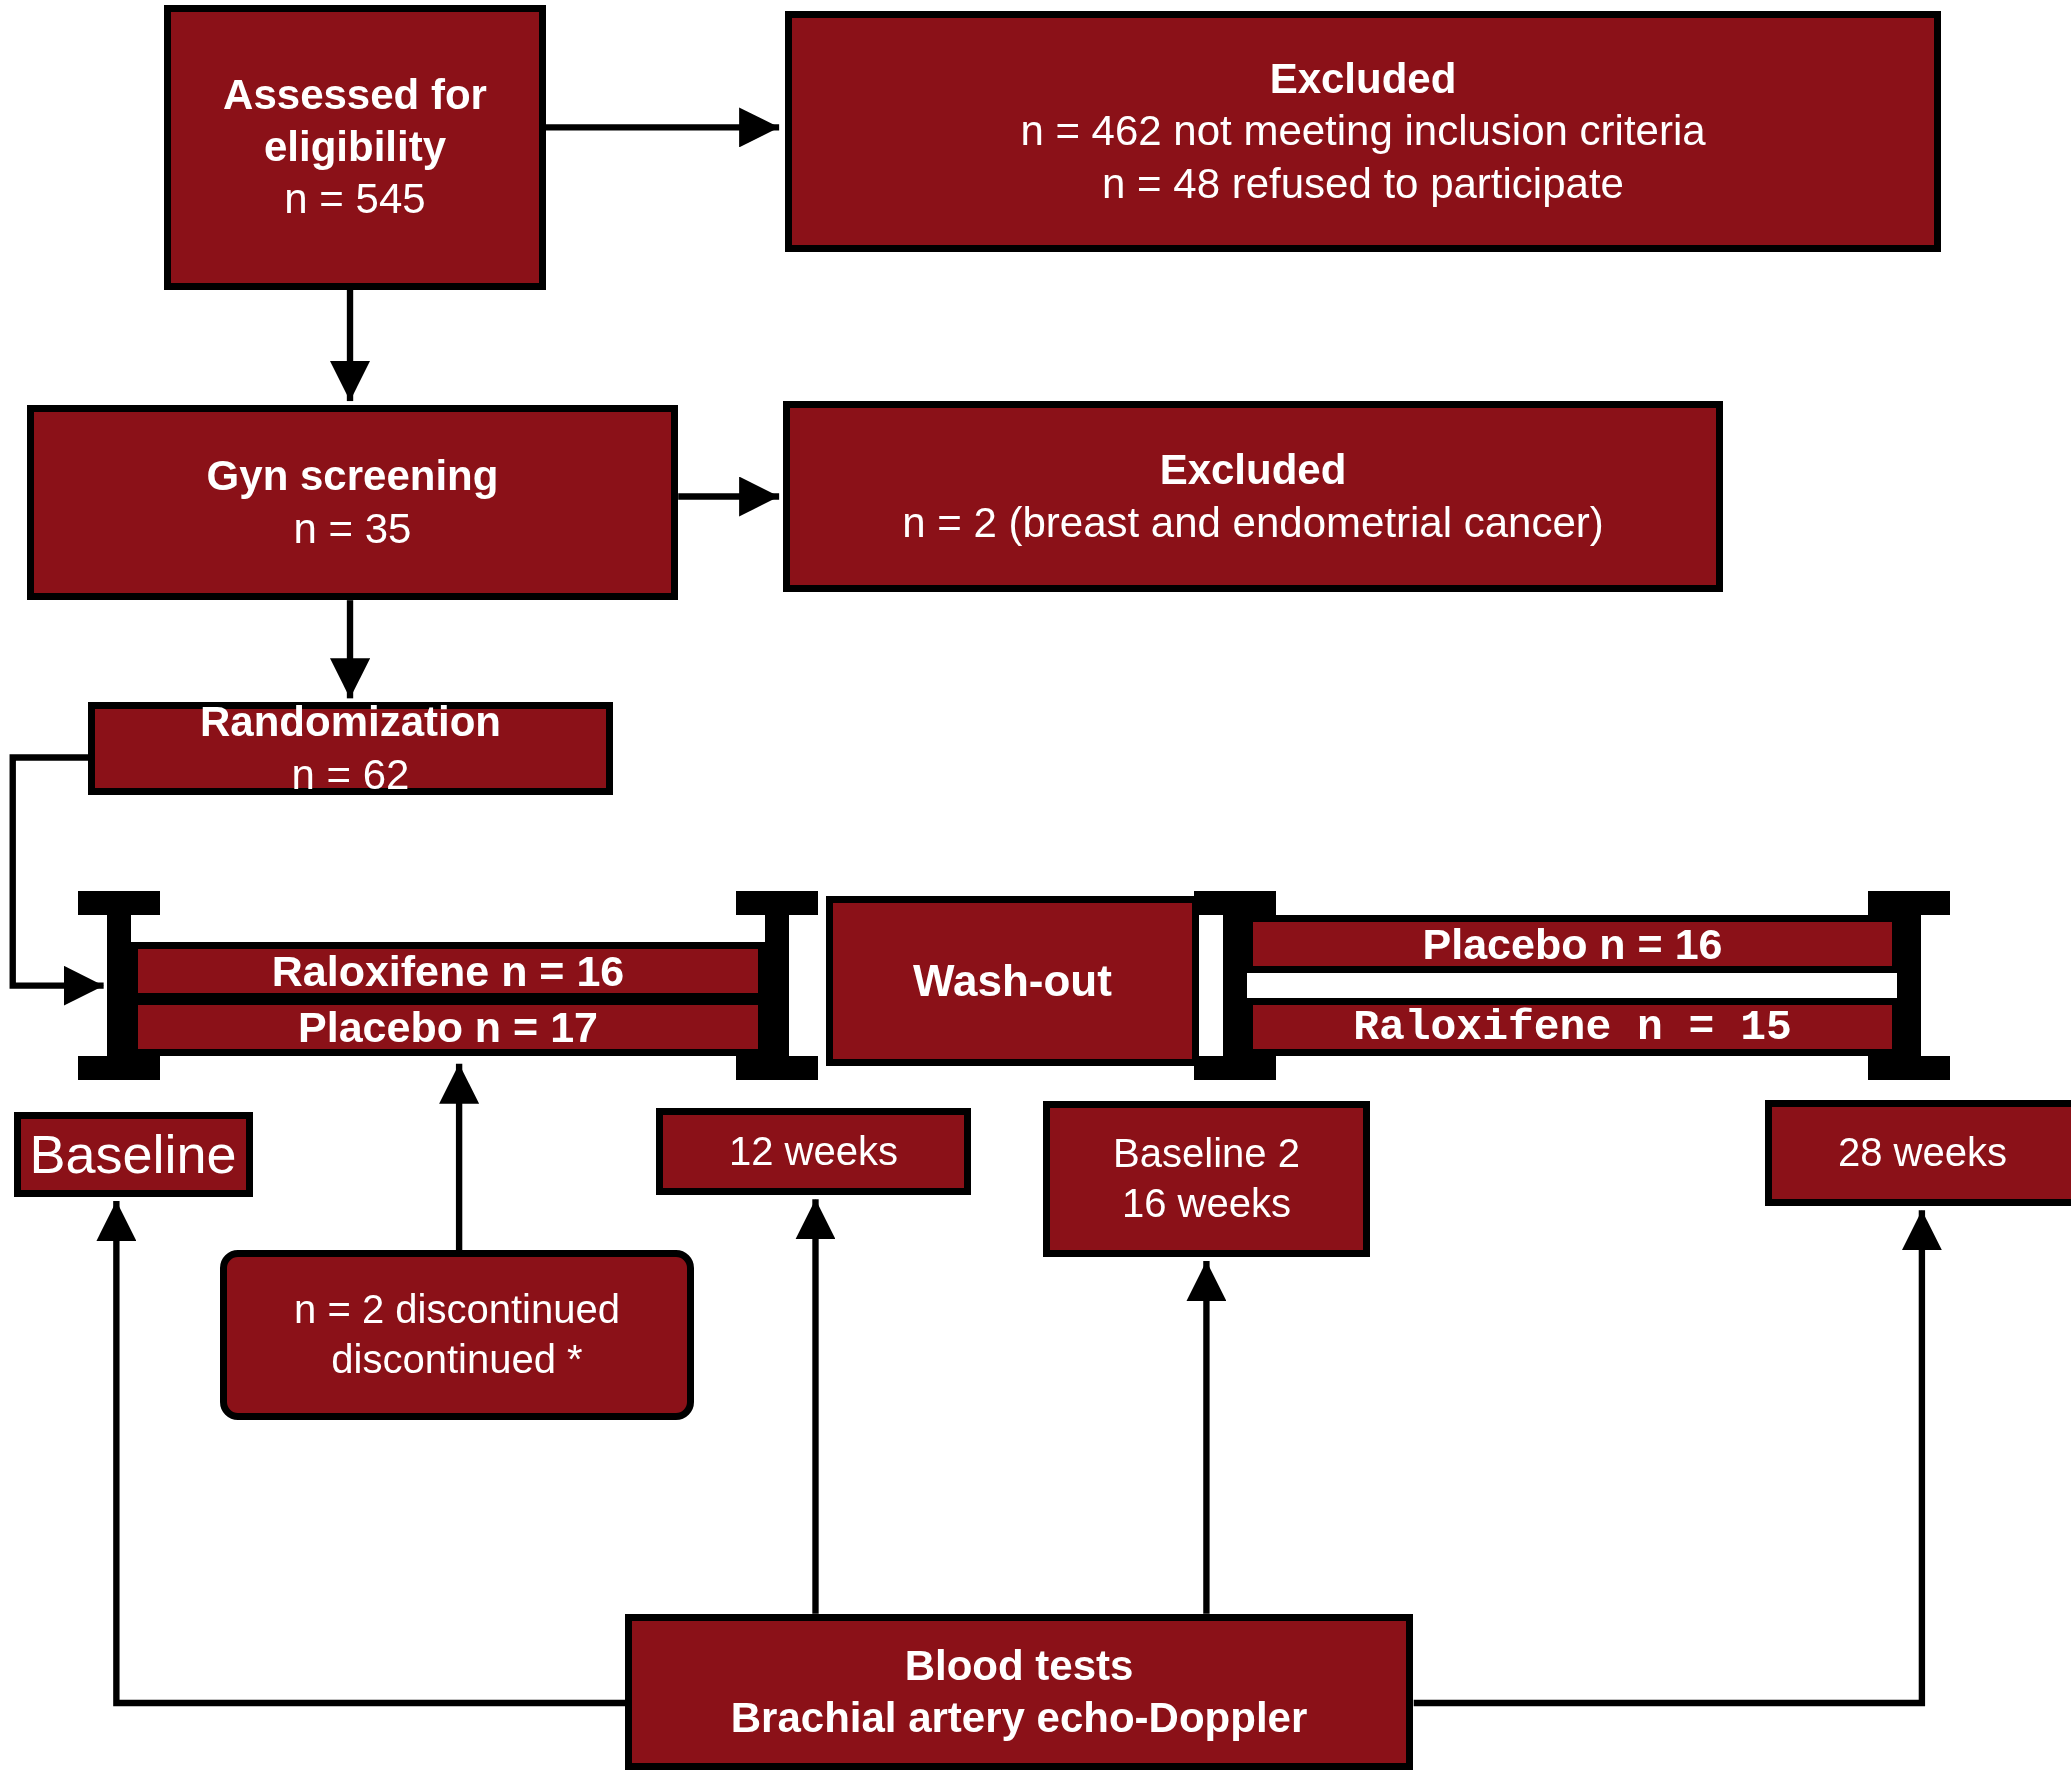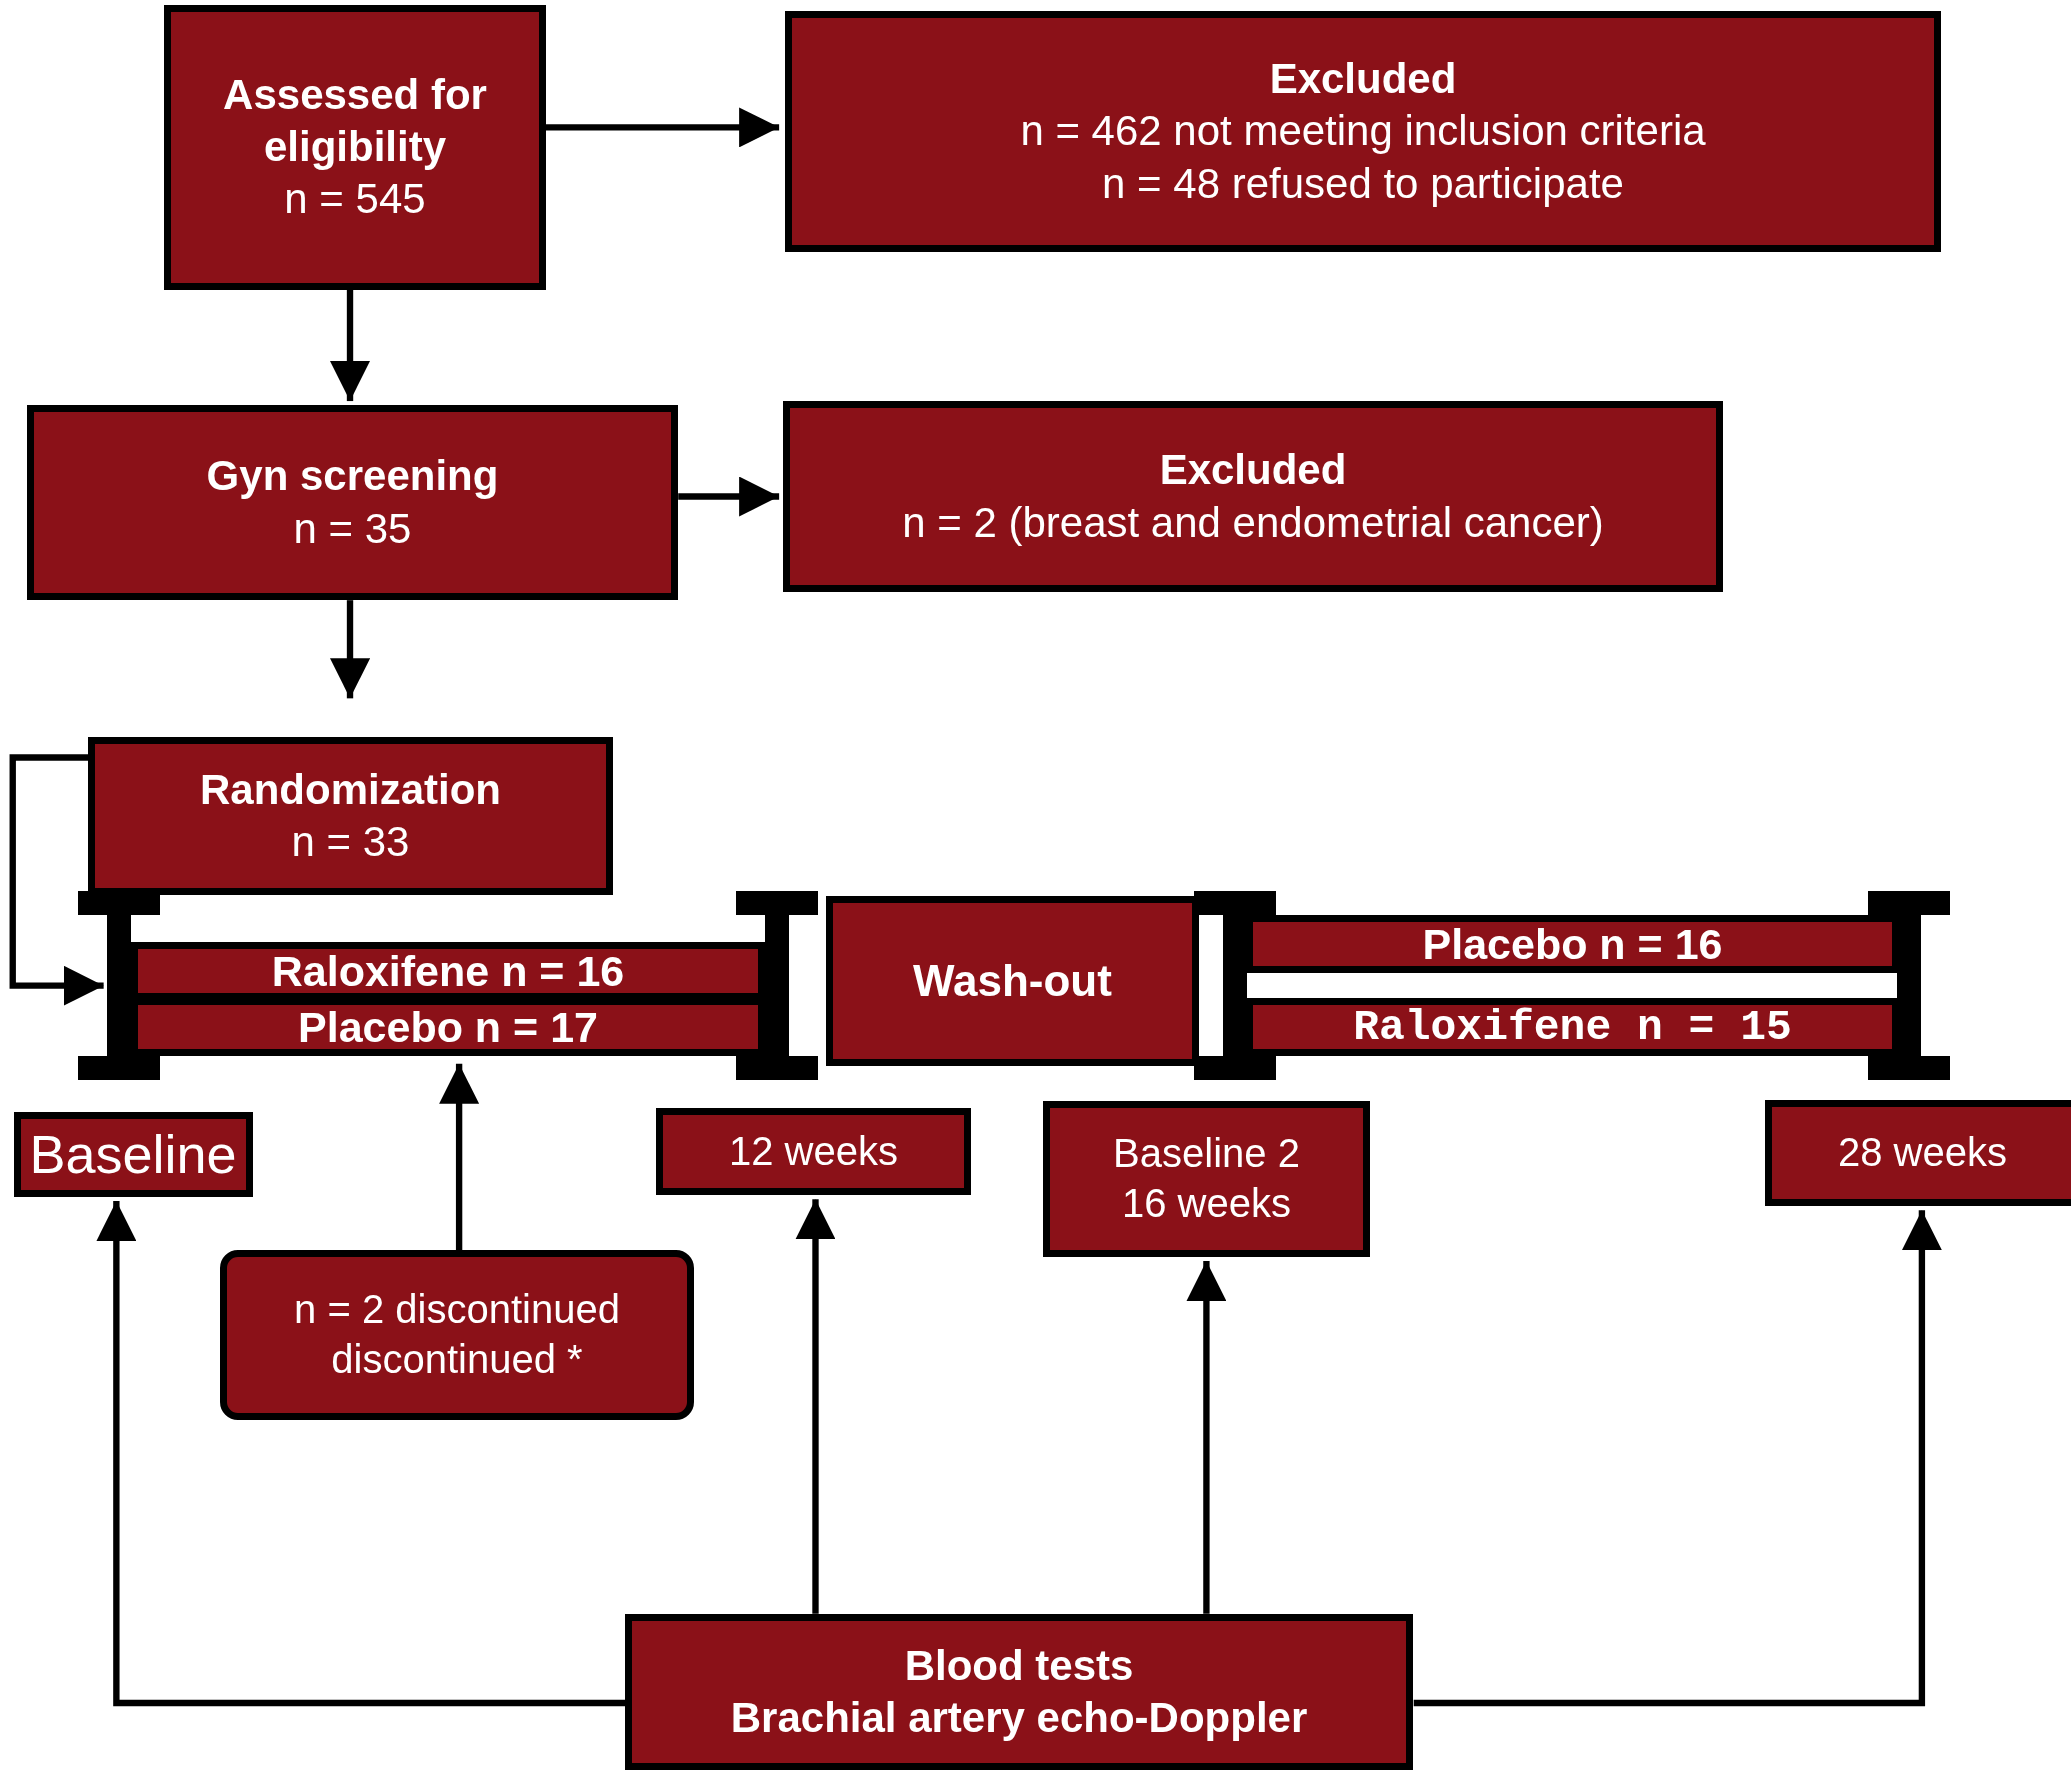--- a/index.html
+++ b/index.html
@@ -100,23 +100,23 @@
   <div class="box" style="left:27px; top:405px; width:651px; height:195px;">
     <span class="bold">Gyn screening</span>
     <span>n = 35</span>
   </div>
 
   <div class="box" style="left:783px; top:401px; width:940px; height:191px;">
     <span class="bold">Excluded</span>
     <span>n = 2 (breast and endometrial cancer)</span>
   </div>
 
-  <div class="box" style="left:88px; top:702px; width:525px; height:158px;margin-top:35px;">
+  <div class="box" style="left:88px; top:702px; width:525px; height:93px;">
     <span class="bold">Randomization</span>
-    <span>n = 33</span>
+    <span>n = 62</span>
   </div>
 
   <div class="blk" style="left:107px; top:891px; width:23.6px; height:189px;"></div>
   <div class="blk" style="left:78px; top:891px; width:82px; height:23.6px;"></div>
   <div class="blk" style="left:78px; top:1056px; width:82px; height:23.6px;"></div>
   <div class="blk" style="left:765px; top:891px; width:23.6px; height:189px;"></div>
   <div class="blk" style="left:736px; top:891px; width:82px; height:23.6px;"></div>
   <div class="blk" style="left:736px; top:1056px; width:82px; height:23.6px;"></div>
 
   <div class="bar" style="left:131px; top:942px; width:634px; height:58px;text-align:center;">

